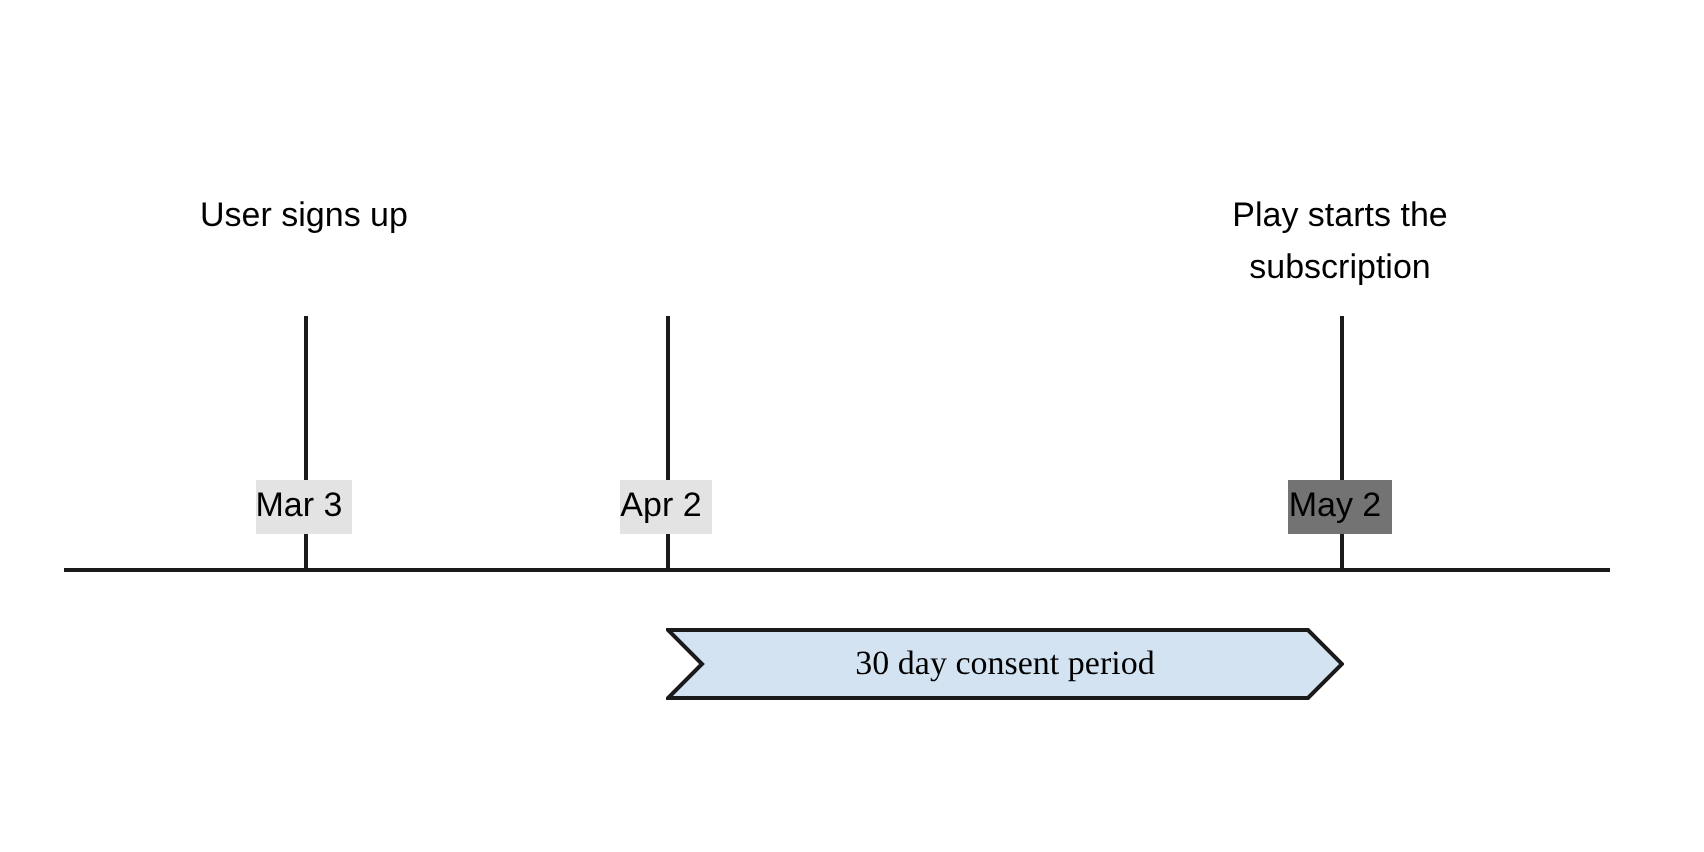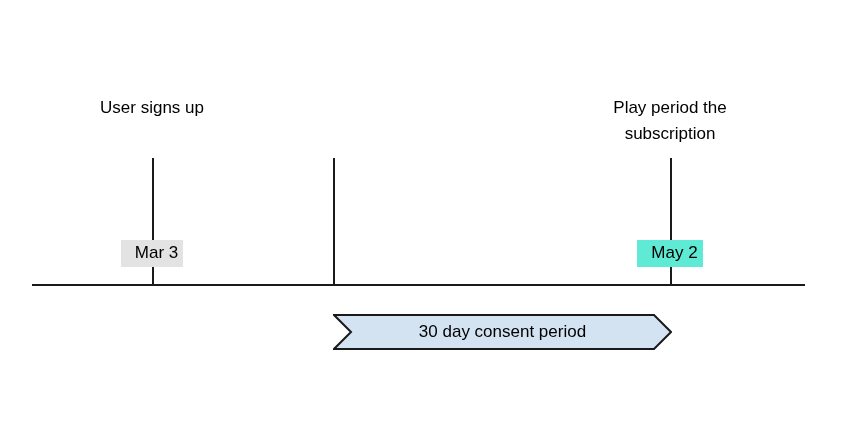--- a/index.html
+++ b/index.html
@@ -68,21 +68,21 @@
   .event-date-chip {
     position: absolute;
     left: 0;
     top: 145px;
     width: 260px;
     text-align: center;
   }
   .event-date-chip > span {
     display: inline-block;
     background: #e3e3e3;
-    padding: 3px 5px 4px 14px;
+    padding: 3px 5px 4px 0;
     font-size: 17px;
     line-height: 20px;
     color: #000000;
   }
 
   
   .period-banner {
     position: absolute;
     left: 333px;
     top: 314px;
@@ -100,47 +100,51 @@
     left: 0;
     top: 0;
     width: 339px;
     height: 36px;
     display: flex;
     align-items: center;
     justify-content: center;
     font-size: 17px;
     line-height: 20px;
     color: #000000;
+    font-family: Liberation Serif, serif;
   }
 </style>
 </head>
 <body style="background: rgb(255, 255, 255);">
 
 <div id="timeline-figure">
 
   <div class="axis-line" style="background: rgb(26, 26, 26);"></div>
 
   <div class="event-marker" style="left:152px;">
     <div class="event-label">User signs up</div>
     <div class="event-tick" style="background: rgb(26, 26, 26);"></div>
     <div class="event-date-chip">
       <span style="background: rgb(227, 227, 227);">Mar 3</span>
     </div>
   </div>
 
   <div class="event-marker" style="left:333px;">
     <div class="event-tick" style="background: rgb(26, 26, 26);"></div>
+    <div class="event-date-chip">
+      <span style="background: rgb(227, 227, 227);">Apr 2</span>
+    </div>
   </div>
 
   <div class="event-marker" style="left:670px;">
-    <div class="event-label">Play period the
+    <div class="event-label">Play starts the
 subscription</div>
     <div class="event-tick" style="background: rgb(26, 26, 26);"></div>
     <div class="event-date-chip">
-      <span style="background: #5eead4;">May 2</span>
+      <span style="background: #737373;">May 2</span>
     </div>
   </div>
 
   <div class="period-banner">
     <svg width="339" height="36" viewBox="0 0 339 36">
       <polygon points="1,1 321,1 338,18 321,35 1,35 18,18" fill="#d4e3f2" stroke="#1a1a1a" stroke-width="2" stroke-linejoin="miter"></polygon>
     </svg>
     <div class="period-banner-label">30 day consent period</div>
   </div>
 

